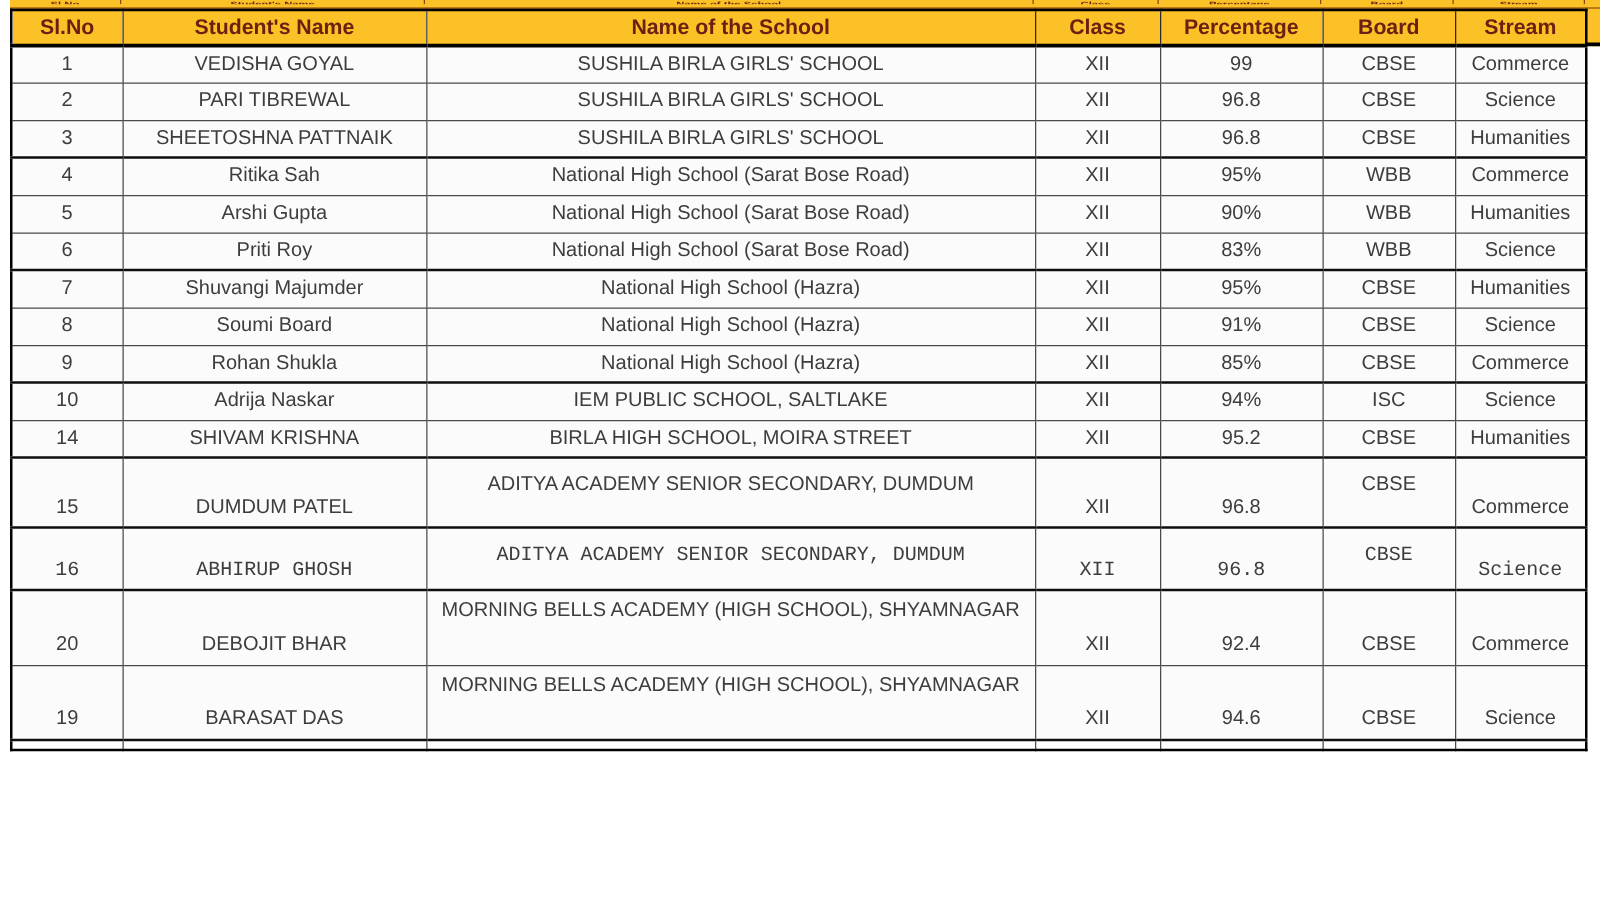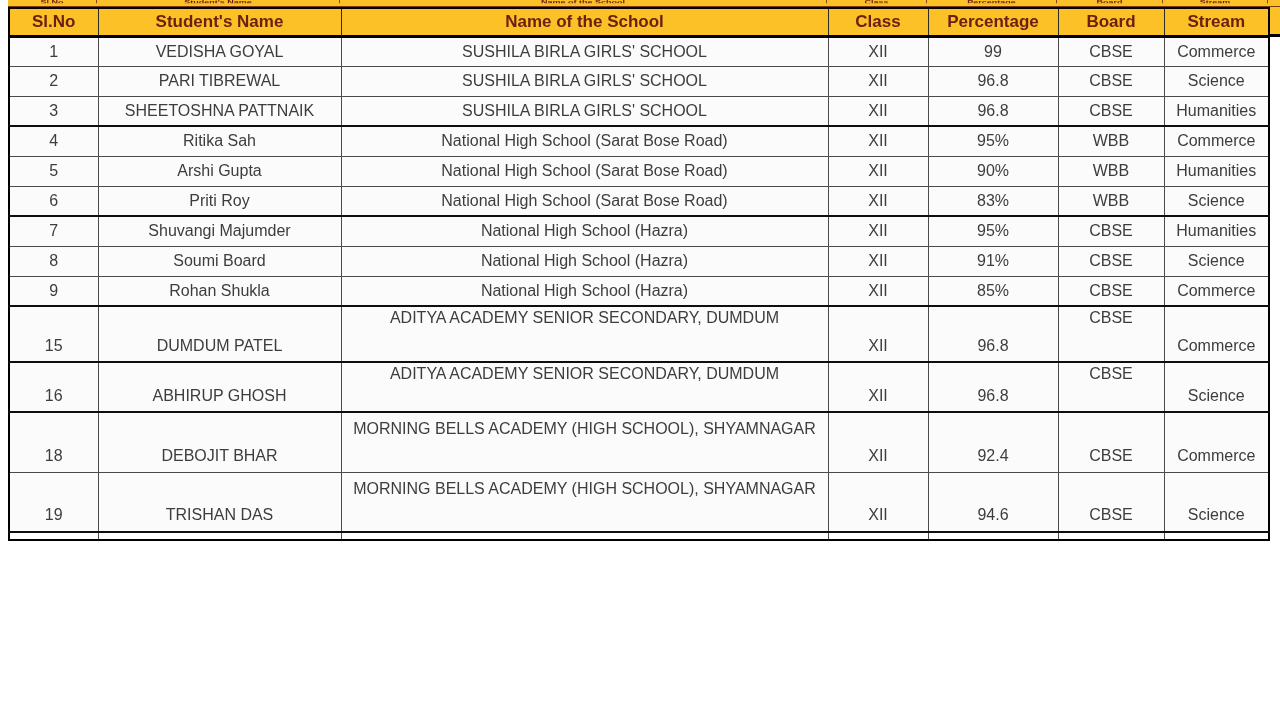--- a/index.html
+++ b/index.html
@@ -19,27 +19,27 @@
   .strip .mini{flex:0 0 auto;border-right:1px solid #8a4a10;font-size:9px;font-weight:bold;color:var(--header-text);text-align:center;white-space:nowrap;overflow:hidden;transform:scaleY(.55);transform-origin:top center;}
 
   
   .corner-fill{position:absolute;top:7px;left:1266px;width:14px;height:30px;background:var(--header-bg);border-bottom:3px solid #000;}
 
   table{position:absolute;top:7px;left:8px;width:1260px;border-collapse:collapse;table-layout:fixed;border:2px solid #000;}
   th,td{border:1px solid var(--grid);overflow:hidden;text-align:center;vertical-align:middle;color:var(--body-text);font-size:16px;line-height:1.25;background:var(--cell-bg);}
   thead th{height:28px;background:var(--header-bg);color:var(--header-text);font-weight:bold;font-size:17px;border:1px solid #2b2b2b;border-bottom:3px solid #000;}
   tbody tr{height:30px;}
   tbody tr.h56{height:56px;}
-  tbody tr.h50{height:50px;}
+  tbody tr.h50{height:50px;font-family:Liberation Mono, monospace;}
   tbody tr.h60{height:60px;}
   tr.group-end td{border-bottom:2px solid var(--thick);}
 
   
   tr.v15 td{vertical-align:bottom;padding-bottom:5px;}
-  tr.v15 td.col-school,tr.v15 td.col-board{vertical-align:top;padding-top:1px;padding-bottom:0;}
+  tr.v15 td.col-school,tr.v15 td.col-board{vertical-align:top;padding-top:11px;padding-bottom:0;}
   tr.v18 td{vertical-align:bottom;padding-bottom:6px;}
   tr.v18 td.col-school{vertical-align:top;padding-top:3px;padding-bottom:0;line-height:25px;}
 
   tr.partial{height:8px;}
   tr.partial td{border-top:2px solid var(--thick);background:#fdfdfd;}
 </style>
 </head>
 <body>
 
 <div class="screen">
@@ -150,50 +150,68 @@
         </tr>
         <tr class="group-end">
           <td class="col-sl">9</td>
           <td class="col-name">Rohan Shukla</td>
           <td class="col-school">National High School (Hazra)</td>
           <td class="col-class">XII</td>
           <td class="col-percentage">85%</td>
           <td class="col-board">CBSE</td>
           <td class="col-stream">Commerce</td>
         </tr>
+        <tr>
+          <td class="col-sl">10</td>
+          <td class="col-name">Adrija Naskar</td>
+          <td class="col-school">IEM PUBLIC SCHOOL, SALTLAKE</td>
+          <td class="col-class">XII</td>
+          <td class="col-percentage">94%</td>
+          <td class="col-board">ISC</td>
+          <td class="col-stream">Science</td>
+        </tr>
+        <tr class="group-end">
+          <td class="col-sl">14</td>
+          <td class="col-name">SHIVAM KRISHNA</td>
+          <td class="col-school">BIRLA HIGH SCHOOL, MOIRA STREET</td>
+          <td class="col-class">XII</td>
+          <td class="col-percentage">95.2</td>
+          <td class="col-board">CBSE</td>
+          <td class="col-stream">Humanities</td>
+        </tr>
         <tr class="h56 v15 group-end">
           <td class="col-sl">15</td>
           <td class="col-name">DUMDUM PATEL</td>
           <td class="col-school">ADITYA ACADEMY SENIOR SECONDARY, DUMDUM</td>
           <td class="col-class">XII</td>
           <td class="col-percentage">96.8</td>
           <td class="col-board">CBSE</td>
           <td class="col-stream">Commerce</td>
         </tr>
         <tr class="h50 v15 group-end">
           <td class="col-sl">16</td>
           <td class="col-name">ABHIRUP GHOSH</td>
           <td class="col-school">ADITYA ACADEMY SENIOR SECONDARY, DUMDUM</td>
           <td class="col-class">XII</td>
           <td class="col-percentage">96.8</td>
           <td class="col-board">CBSE</td>
           <td class="col-stream">Science</td>
         </tr>
         <tr class="h60 v18">
-          <td class="col-sl">18</td>
+          <td class="col-sl">20</td>
           <td class="col-name">DEBOJIT BHAR</td>
           <td class="col-school">MORNING BELLS ACADEMY (HIGH SCHOOL), SHYAMNAGAR</td>
           <td class="col-class">XII</td>
           <td class="col-percentage">92.4</td>
           <td class="col-board">CBSE</td>
           <td class="col-stream">Commerce</td>
         </tr>
         <tr class="h60 v18 group-end">
           <td class="col-sl">19</td>
-          <td class="col-name">TRISHAN DAS</td>
+          <td class="col-name">BARASAT DAS</td>
           <td class="col-school">MORNING BELLS ACADEMY (HIGH SCHOOL), SHYAMNAGAR</td>
           <td class="col-class">XII</td>
           <td class="col-percentage">94.6</td>
           <td class="col-board">CBSE</td>
           <td class="col-stream">Science</td>
         </tr>
         <tr class="partial">
           <td></td>
           <td></td>
           <td></td>

